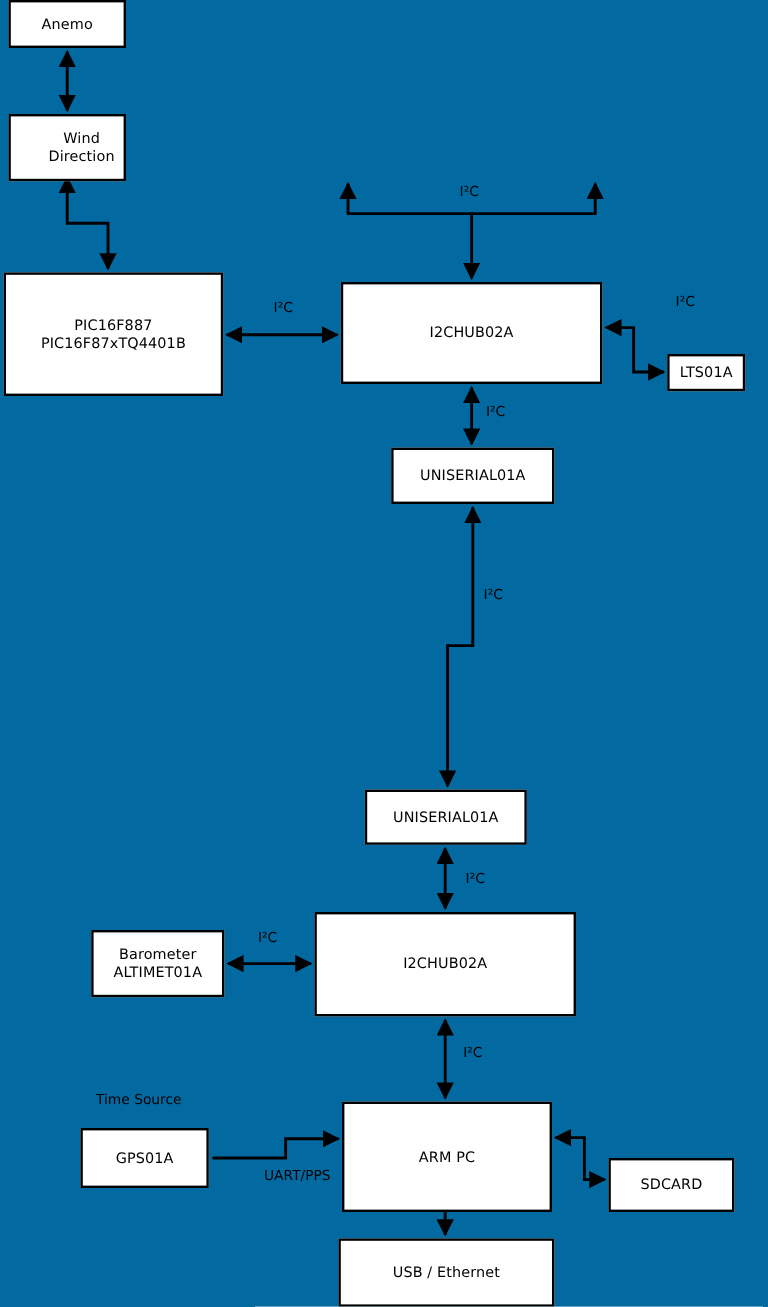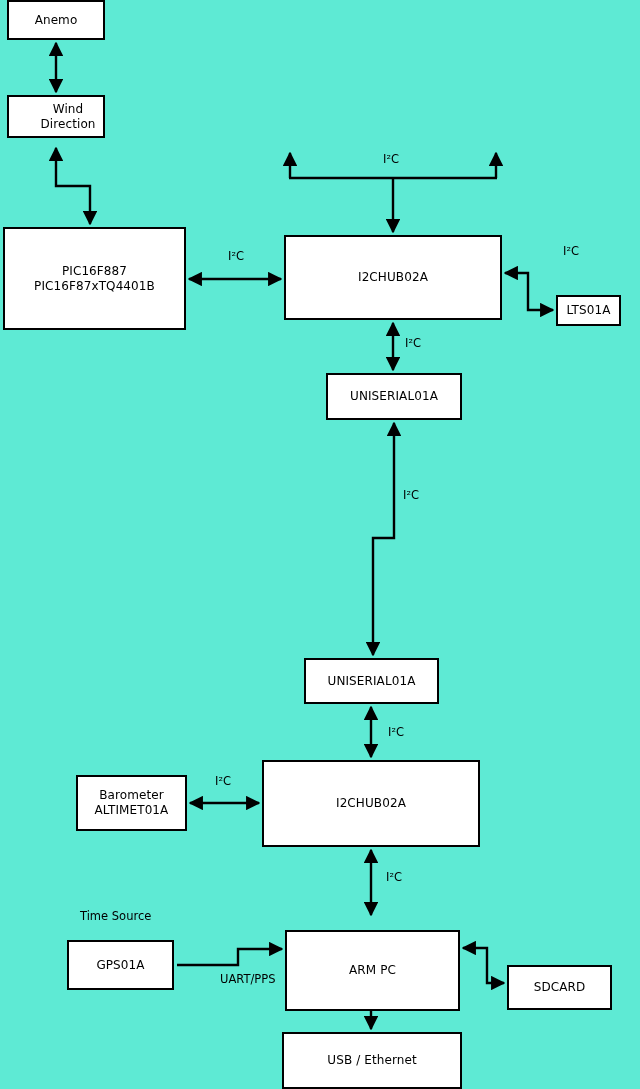--- a/index.html
+++ b/index.html
@@ -4,21 +4,21 @@
 <style>
   html, body {
     margin: 0;
     padding: 0;
     background: #ffffff;
   }
   #canvas {
     position: relative;
     width: 640px;
     height: 1089px;
-    background: #5eead4;
+    background: #0369a1;
     font-family: "DejaVu Sans", "Liberation Sans", sans-serif;
     overflow: hidden;
   }
   svg.wires {
     position: absolute;
     left: 0; top: 0;
     width: 640px;
     height: 1089px;
     pointer-events: none;
   }
@@ -96,21 +96,21 @@
 
       <line x1="371" y1="993" x2="371" y2="1029" marker-start="url(#arrow)" marker-end="url(#arrow)"></line>
 
     </g>
   </svg>
 
   <div class="node" style="left:7px; top:0px; width:98px; height:40px;">
     <span class="label">Anemo</span>
   </div>
 
-  <div class="node" style="left:7px; top:95px; width:98px; height:43px;padding-left:24px;">
+  <div class="node" style="left:7px; top:95px; width:98px; height:56px;padding-left:24px;">
     <span class="label">Wind
 Direction</span>
   </div>
 
   <div class="node" style="left:3px; top:227px; width:183px; height:103px;">
     <span class="label">PIC16F887
 PIC16F87xTQ4401B</span>
   </div>
 
 
@@ -137,21 +137,21 @@
   </div>
 
   <div class="node" style="left:262px; top:760px; width:218px; height:87px;">
     <span class="label">I2CHUB02A</span>
   </div>
 
   <div class="node" style="left:67px; top:940px; width:107px; height:50px;justify-content:center;">
     <span class="label">GPS01A</span>
   </div>
 
-  <div class="node" style="left:285px; top:918px; width:175px; height:81px;margin-top:12px;">
+  <div class="node" style="left:285px; top:918px; width:175px; height:92px;">
     <span class="label">ARM PC</span>
   </div>
 
   <div class="node" style="left:282px; top:1032px; width:180px; height:57px;">
     <span class="label">USB / Ethernet</span>
   </div>
 
   <div class="node" style="left:507px; top:965px; width:105px; height:45px;">
     <span class="label">SDCARD</span>
   </div>

